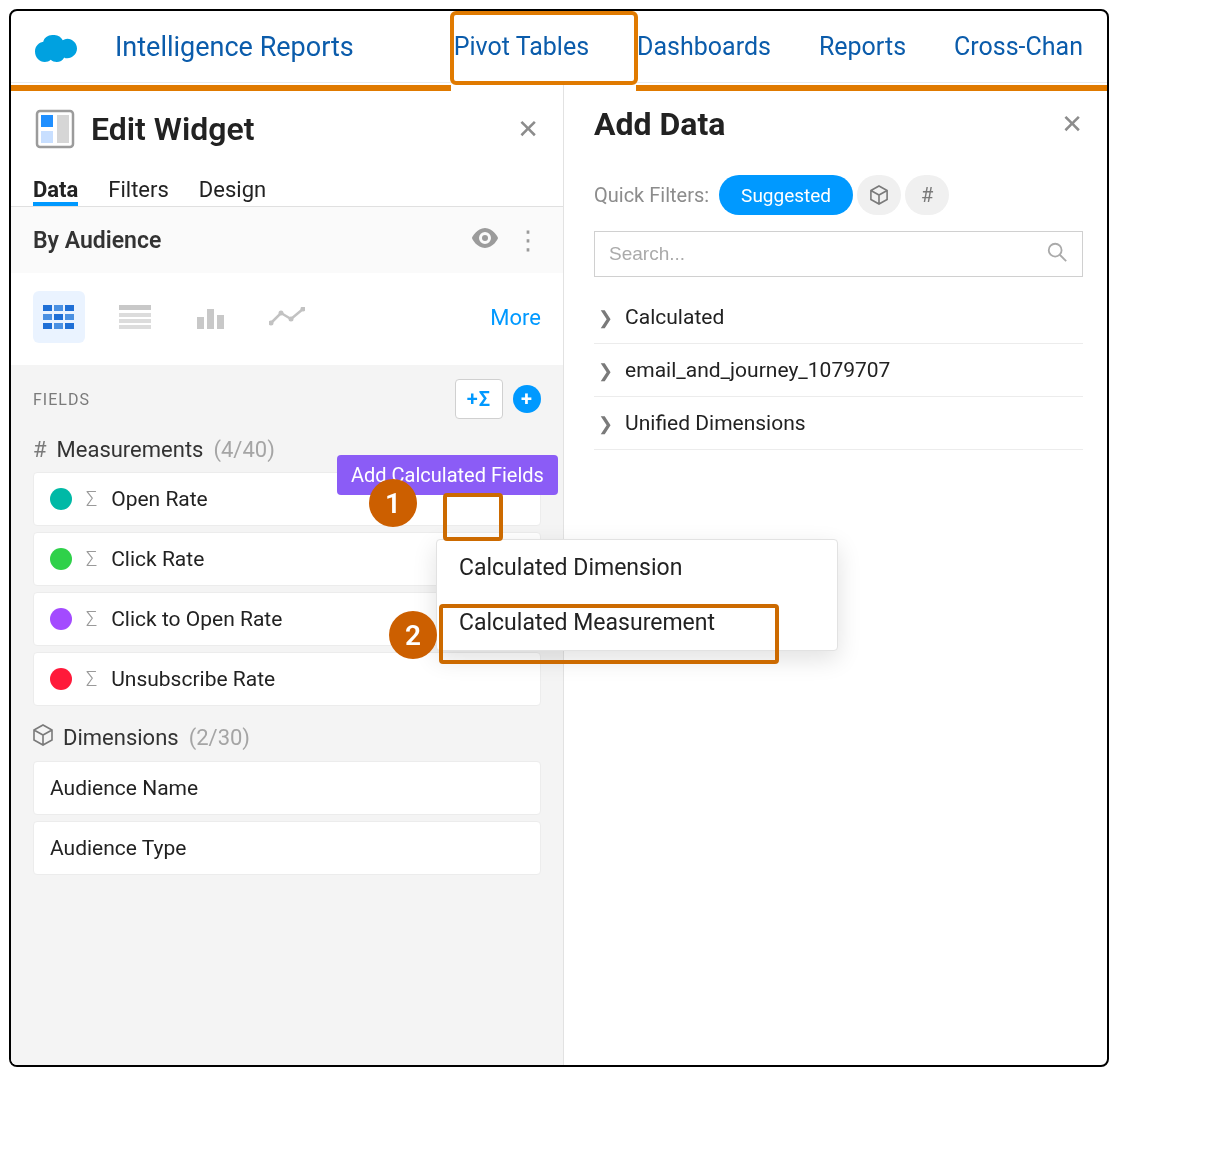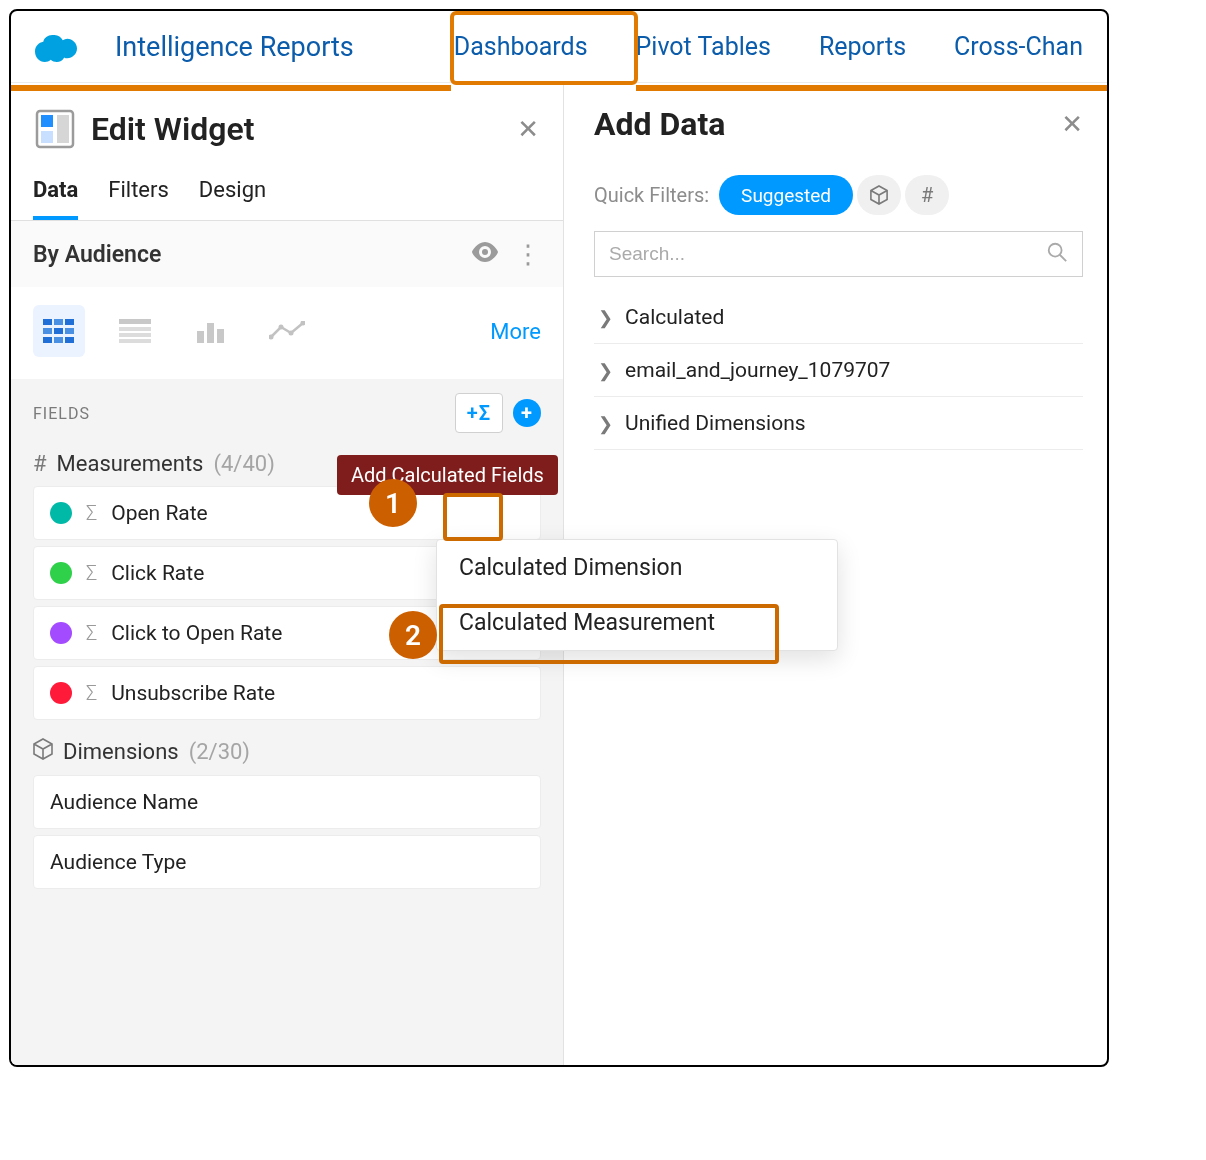--- a/index.html
+++ b/index.html
@@ -85,21 +85,21 @@
     display:flex; align-items:center; justify-content:center;
   }
   .lp-title { font-size: 32px; font-weight: 600; color:#222; flex:1; }
   .close-x { color:#8c8c8c; font-size:26px; cursor:pointer; font-weight:300; }
   
   .lp-tabs {
     display: flex; gap: 30px; padding: 12px 0 0 22px;
     border-bottom: 1px solid #e0e0e0;
     font-size: 22px;
   }
-  .lp-tab { padding-bottom: 14px; cursor:pointer; color:#222; }
+  .lp-tab { cursor:pointer; color:#222; }
   .lp-tab.active { font-weight:700; border-bottom: 4px solid #0099ff; }
   
   .audience-row {
     display:flex; align-items:center; padding: 18px 22px;
     background:#fafafa;
   }
   .audience-row .lbl { flex:1; font-size:23px; font-weight:600; color:#333; }
   .eye, .kebab { color:#9a9a9a; margin-left:16px; cursor:pointer; }
   
   .chart-row {
@@ -182,21 +182,21 @@
   }
   .search-box input::placeholder { color:#aaa; }
   .data-item {
     display:flex; align-items:center; gap:12px;
     padding:14px 4px; border-bottom:1px solid #ececec;
     font-size:21px; cursor:pointer;
   }
   .data-item .chev { color:#7a7a7a; font-size:18px; }
   
   .tooltip {
-    position:absolute; background:#7f1d1d; color:#fff;
+    position:absolute; background:#8b5cf6; color:#fff;
     font-size:20px; padding:8px 14px; border-radius:4px;
   }
   .popup {
     position:absolute; background:#fff;
     border:1px solid #e2e2e2;
     box-shadow: 0 8px 24px rgba(0,0,0,0.12);
     border-radius:4px; font-size:23px;
     z-index: 50;
   }
   .popup .opt { padding:14px 22px; cursor:pointer; }
@@ -217,22 +217,22 @@
 
 <div class="frame">
 
   <div class="topnav">
     <div class="cloud-logo">
       <svg viewBox="0 0 64 44" width="48" height="34">
         <path fill="#00A1E0" d="M26 6c5 0 9 3 11 7 2-1 4-2 6-2 7 0 13 6 13 13s-6 13-13 13c-1 0-3 0-4-1-2 4-6 6-10 6-3 0-6-1-8-3-2 2-5 3-8 3C6 42 0 36 0 28c0-7 5-12 11-13 1-5 6-9 12-9 1 0 2 0 3 0z"></path>
       </svg>
     </div>
     <div class="app-title">Intelligence Reports</div>
+    <div class="nav-link">Pivot Tables</div>
     <div class="nav-link">Dashboards</div>
-    <div class="nav-link">Pivot Tables</div>
     <div class="nav-link">Reports</div>
     <div class="nav-link">Cross-Chan</div>
   </div>
 
   <div class="main">
 
     <div class="left-pane">
       <div class="lp-head">
         <div class="widget-icon">
           <svg viewBox="0 0 40 40" width="40" height="40">

